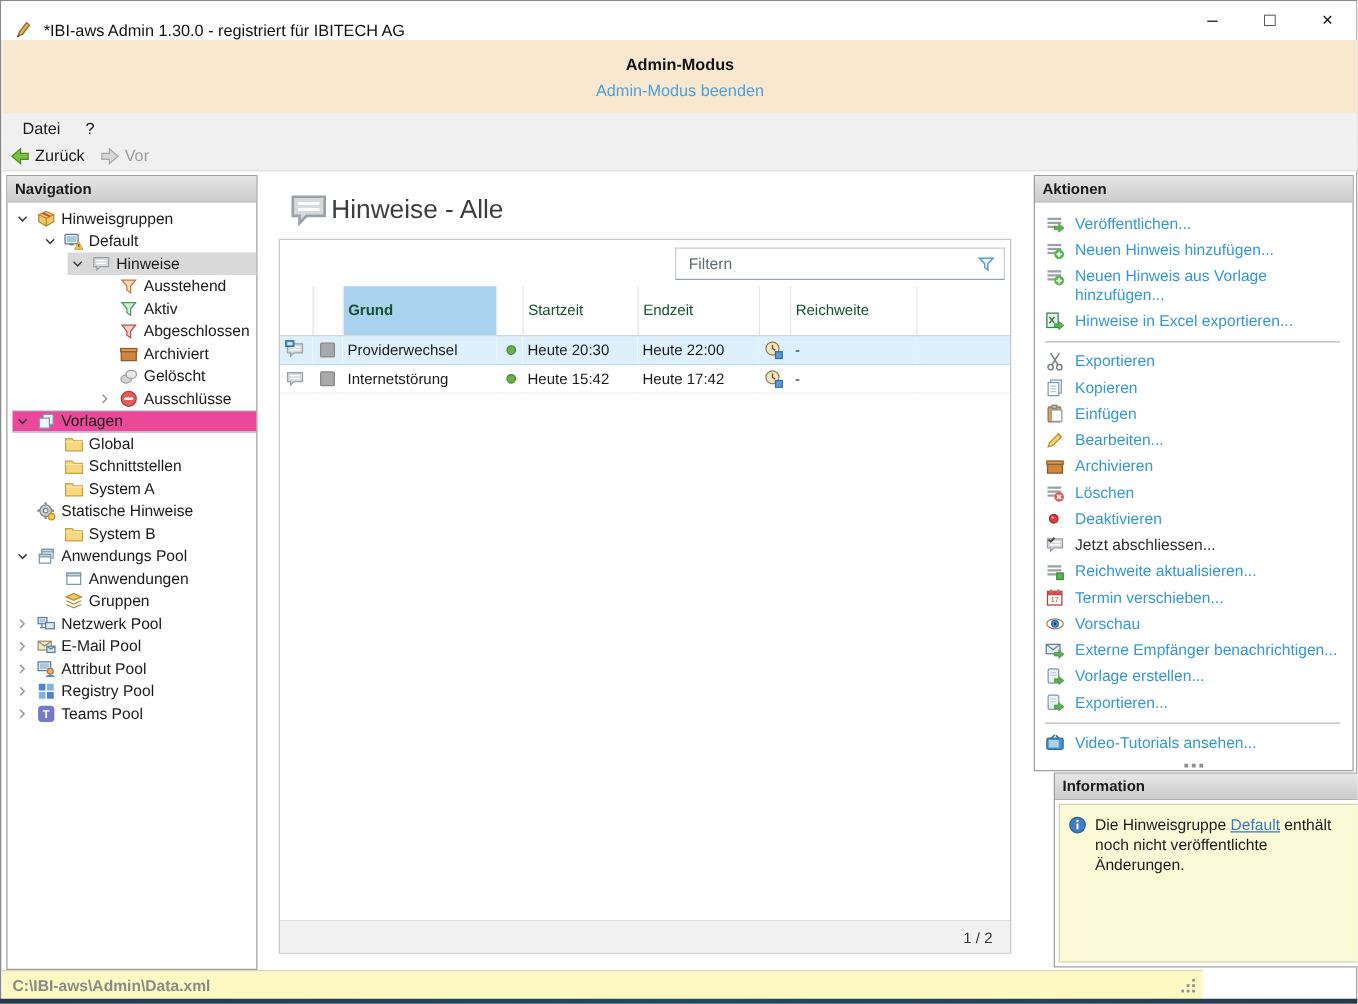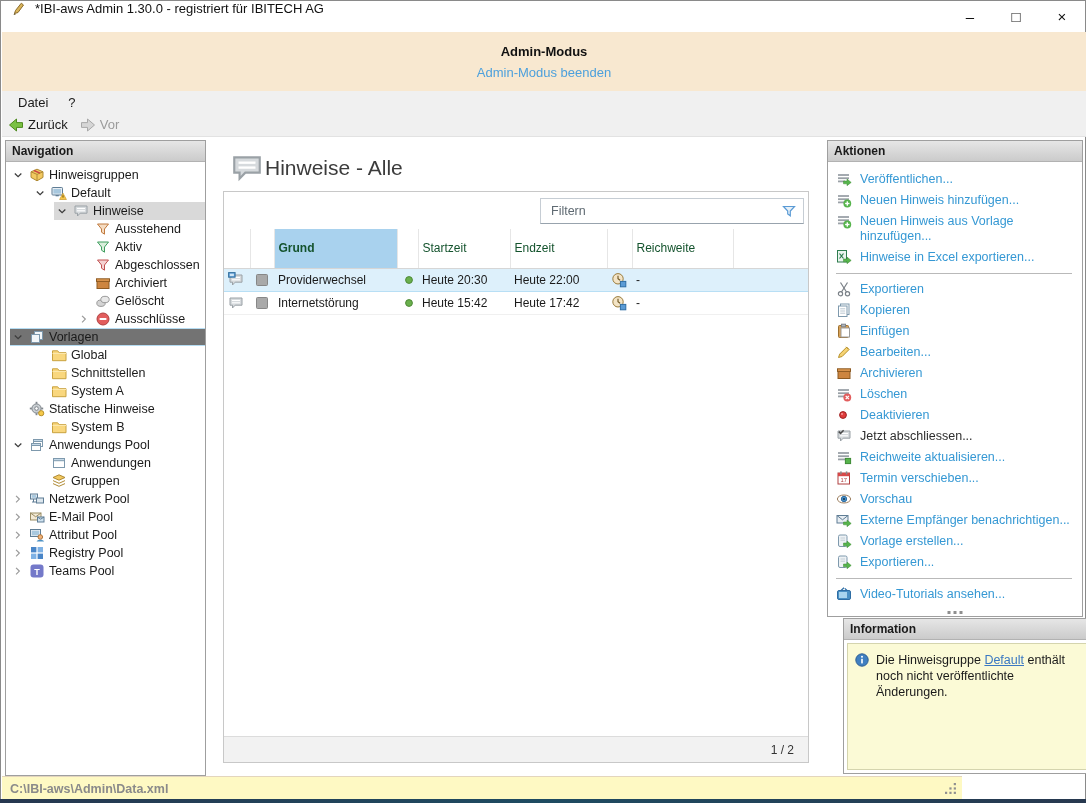--- a/index.html
+++ b/index.html
@@ -3,21 +3,21 @@
 <meta charset="utf-8">
 <style>
   * { margin:0; padding:0; box-sizing:border-box; }
   html,body { width:1086px; height:803px; }
   body { font-family:"Liberation Sans","DejaVu Sans",sans-serif; font-size:12.5px; color:#1a1a1a;
          background:#fff; position:relative; overflow:hidden; }
   .win { position:absolute; inset:0; border:1px solid #8a8a8a; background:#fff; }
 
   
   .titlebar { position:absolute; left:0; top:0; width:100%; height:31px; background:#fff;
-              display:flex; align-items:flex-start; }
+              display:flex; align-items:flex-end; }
   .titlebar .appicon { margin:0 8px 0 10px; display:flex; }
   .titlebar .title { font-size:13px; color:#111; }
   .wincontrols { margin-left:auto; display:flex; height:100%; }
   .wincontrols .wbtn { width:46px; height:100%; display:flex; align-items:center; justify-content:center;
                        font-size:15px; color:#111; cursor:default; }
 
   
   .banner { position:absolute; left:1px; top:31px; width:1084px; height:59px; background:#f8e8d0;
             display:flex; flex-direction:column; align-items:center; justify-content:center; gap:6px; }
   .banner .b-title { font-weight:bold; font-size:13px; color:#111; }
@@ -38,21 +38,21 @@
   .panel-header { height:21px; background:linear-gradient(#e6e6e6,#cbcbcb); border-bottom:1px solid #b2b2b2;
                   font-weight:bold; font-size:12px; display:flex; align-items:center; padding-left:6px; }
 
   
   .nav-panel { left:4px; top:139px; width:201px; height:636px; }
   .tree { padding-top:4px; }
   .tree-row { height:18px; display:flex; align-items:center; cursor:default; }
   .tree-ind { flex:0 0 auto; }
   .tree-inner { flex:1 1 auto; height:18px; display:flex; align-items:center; gap:4px; padding-left:2px; }
   .tree-inner.hl-gray { background:#d9d9d9; }
-  .tree-inner.hl-blue { background:#737373; border-top:1px solid #b5dcf2; border-bottom:1px solid #b5dcf2; }
+  .tree-inner.hl-blue { background:#ec4899; border-top:1px solid #b5dcf2; border-bottom:1px solid #b5dcf2; }
   .chev { width:13px; height:13px; flex:0 0 13px; display:flex; }
   .ic { display:inline-flex; width:16px; height:16px; flex:0 0 16px; }
   .tree-label { white-space:nowrap; font-size:12.5px; }
 
   
   .content-head { position:absolute; left:228px; top:150px; display:flex; align-items:center; }
   .content-head .big-ic { width:36px; height:34px; }
   .content-title { font-size:21px; color:#3c3c3c; }
   .content-box { position:absolute; left:222px; top:190px; width:586px; height:572px;
                  border:1px solid #c8c8c8; background:#fff; display:flex; flex-direction:column; }

